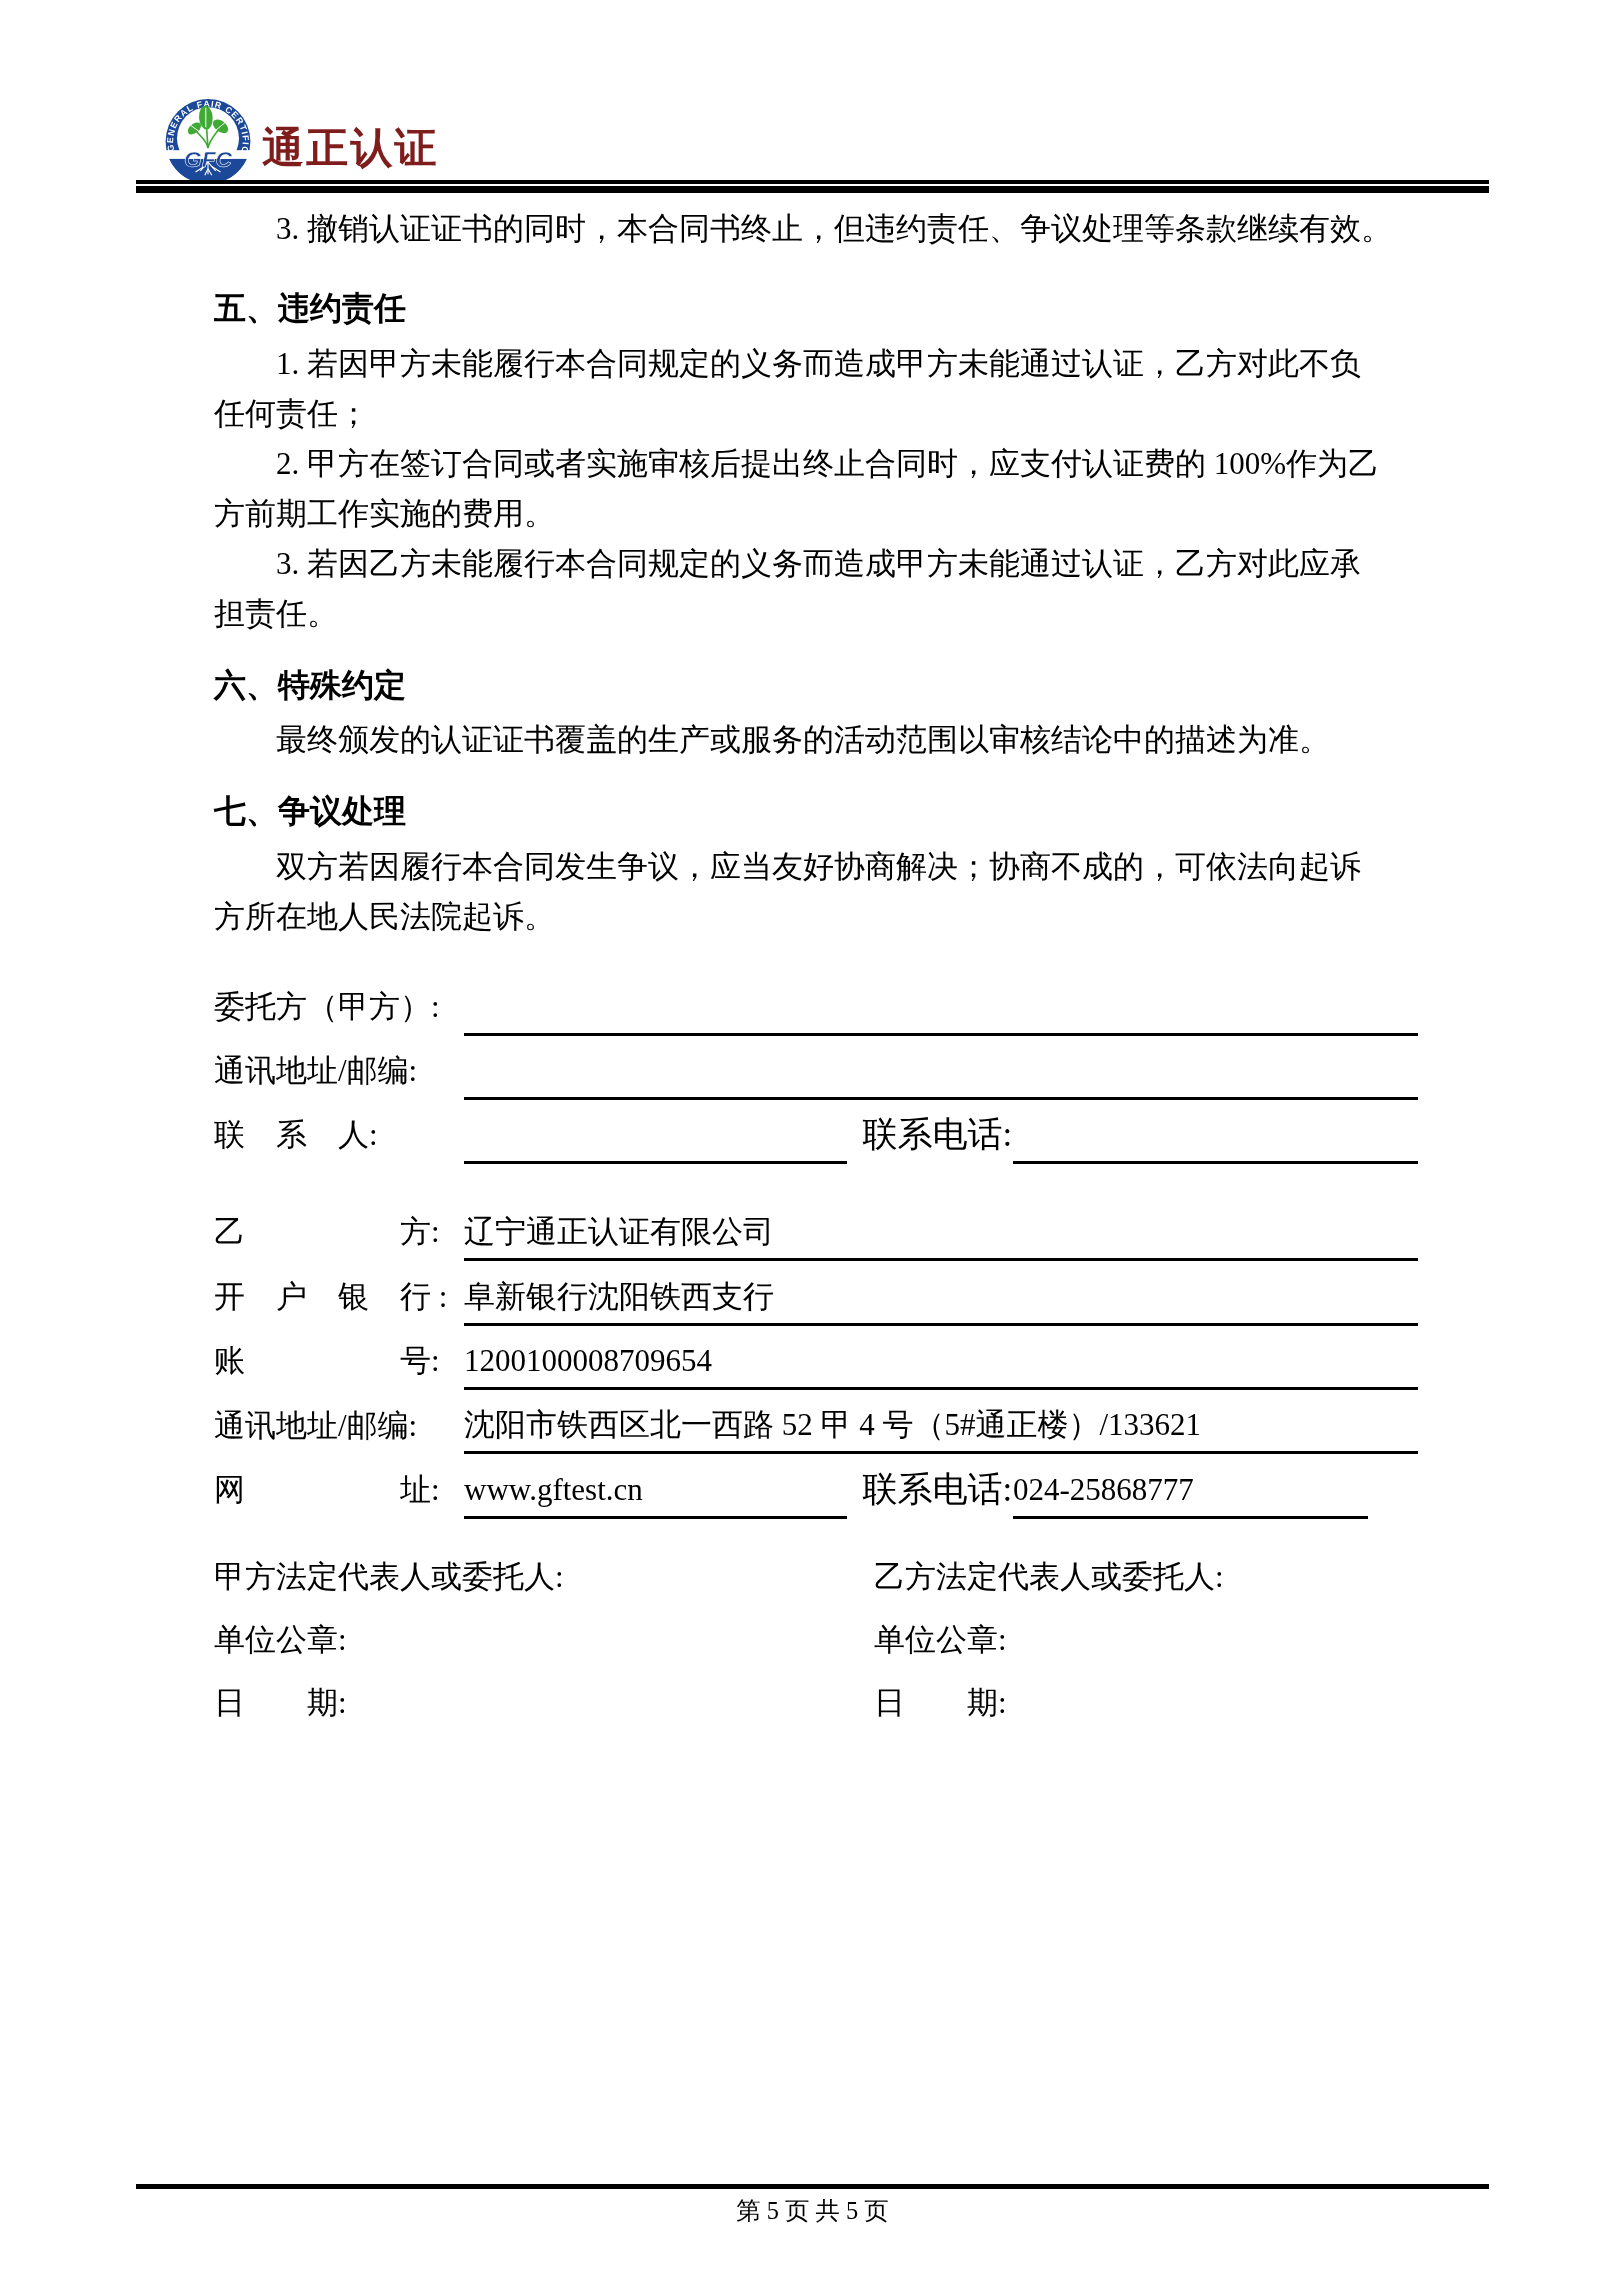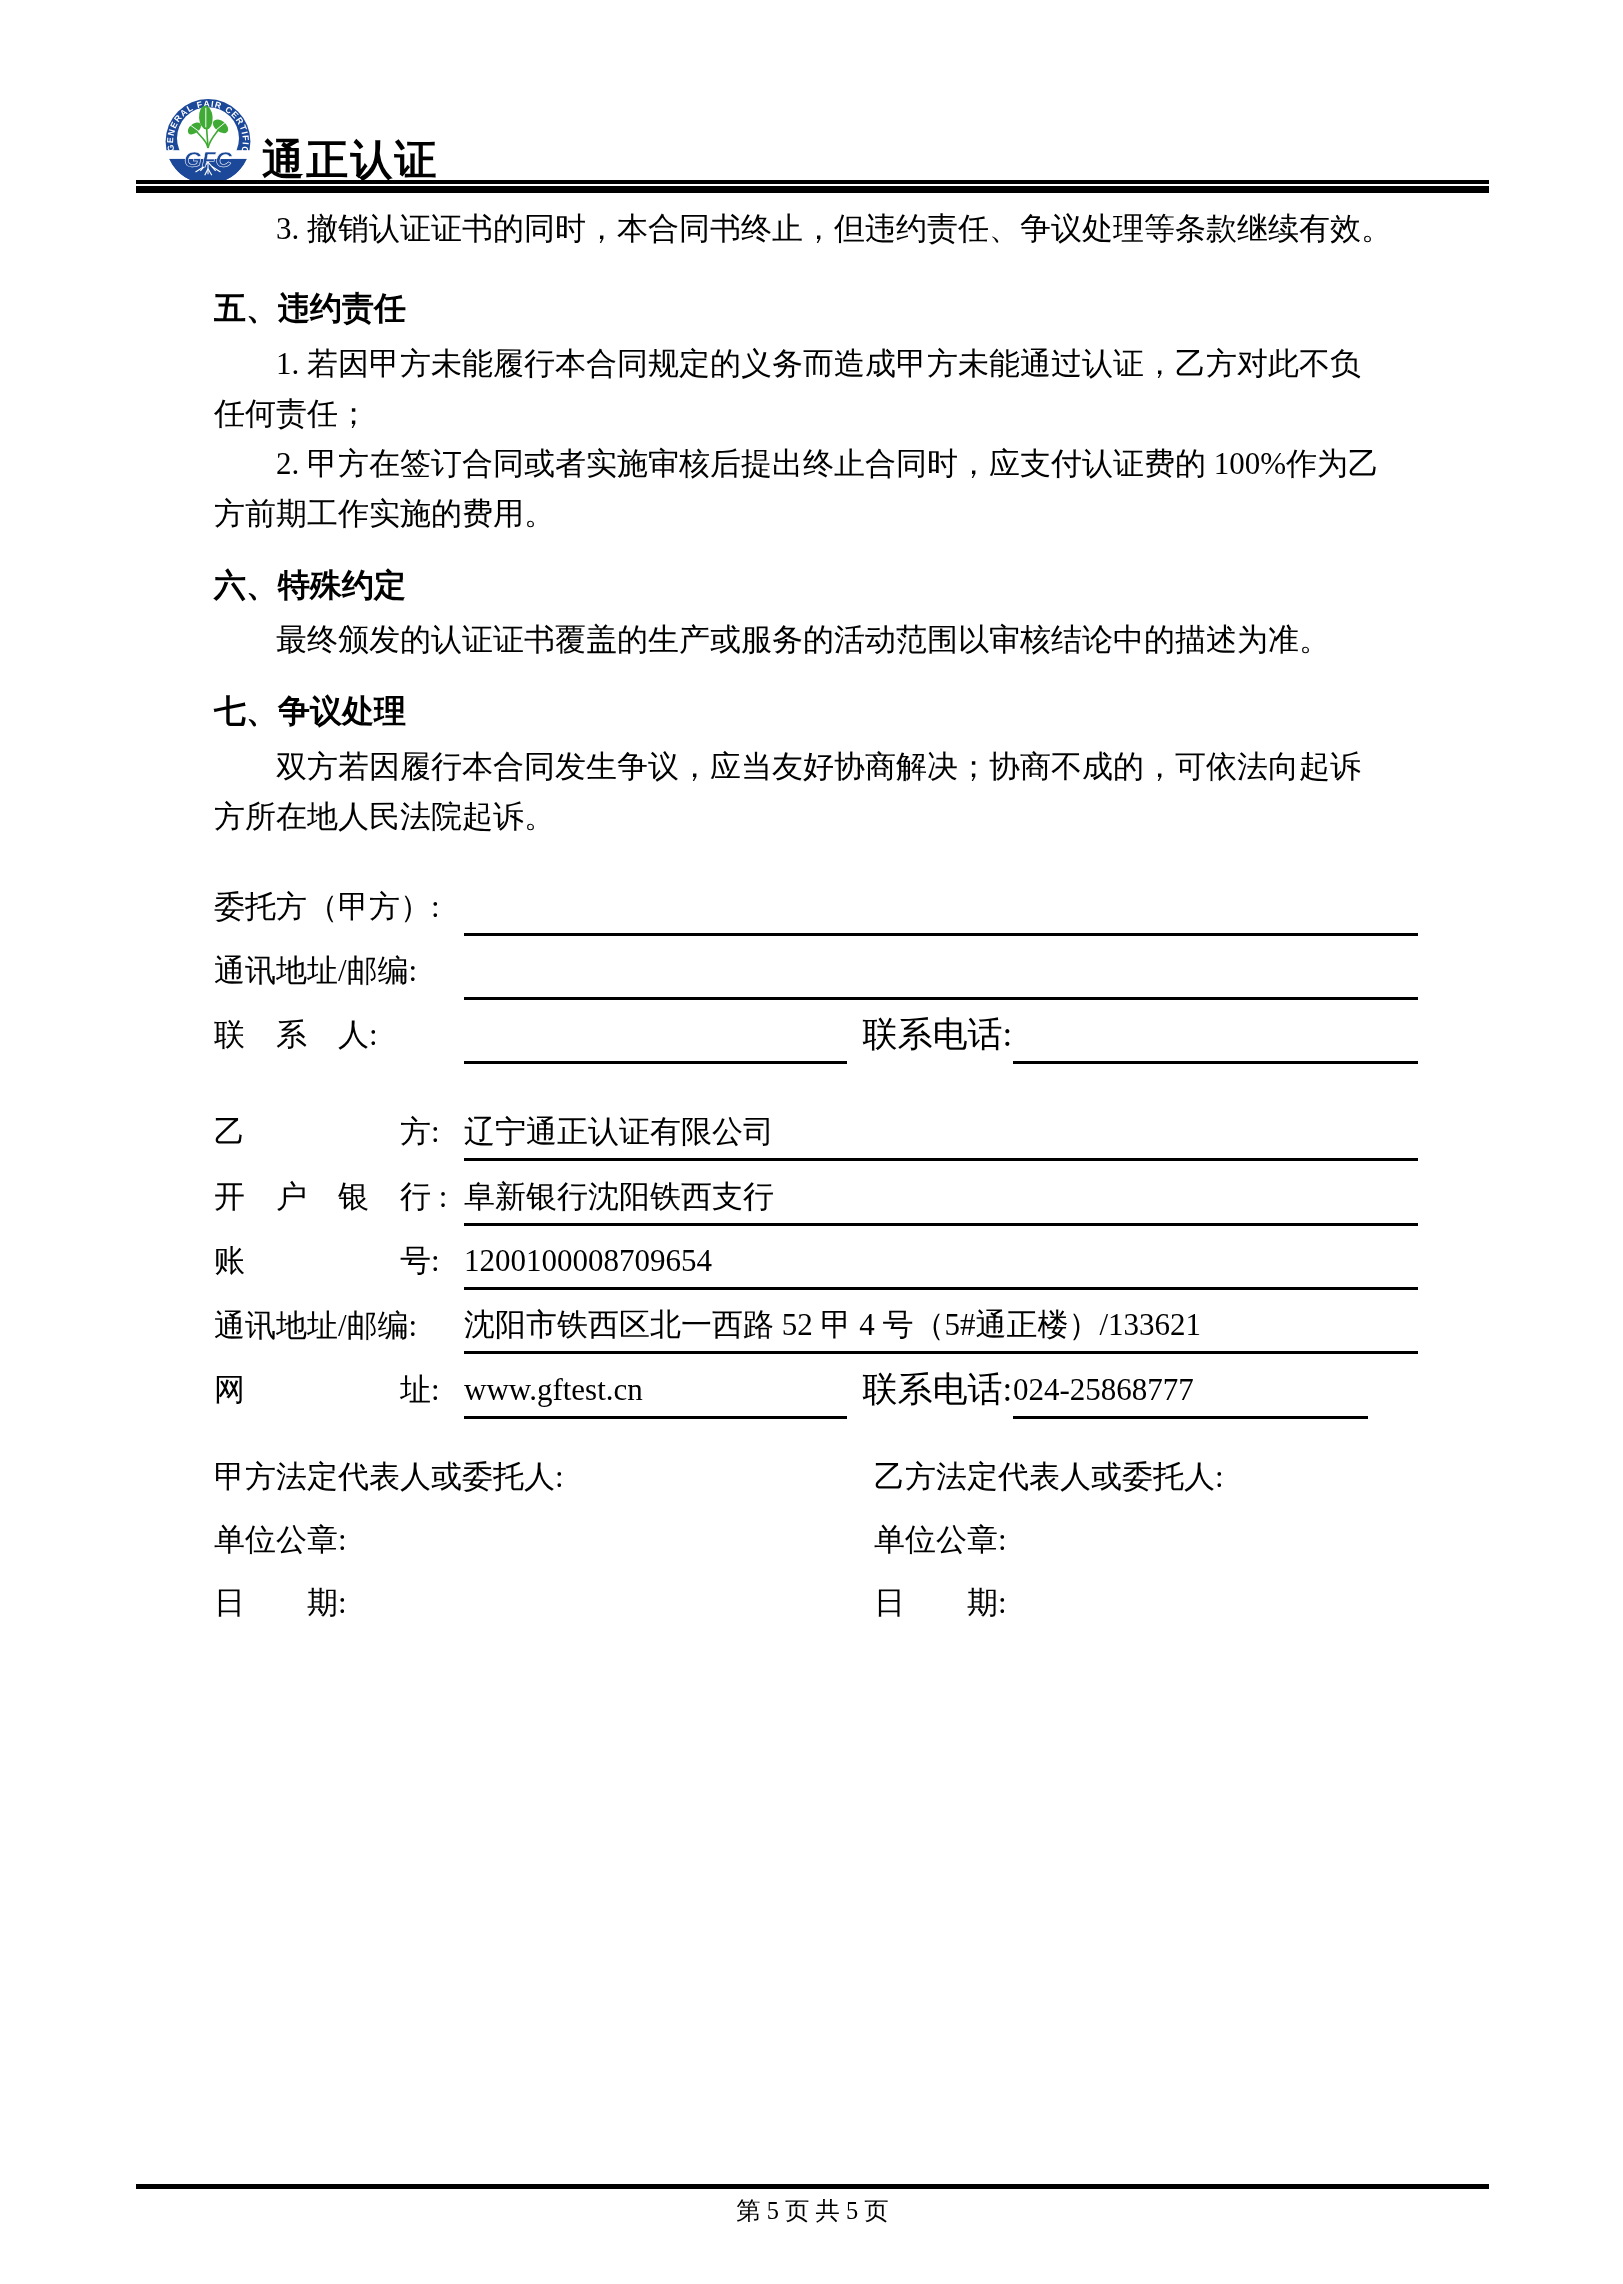--- a/index.html
+++ b/index.html
@@ -7,22 +7,22 @@
   .page {
     position:relative; width:1624px; height:2284px; background:#fff;
     font-family:"Liberation Serif","DejaVu Serif",serif; color:#000;
     overflow:hidden;
   }
   
   .header { position:absolute; top:98px; left:164px; display:flex; align-items:flex-end; gap:10px; }
   .logo-svg { width:88px; height:87px; display:block; }
   .brand {
     font-family:"Liberation Sans","DejaVu Sans",sans-serif;
-    font-weight:900; font-size:42px; color:#000000; letter-spacing:2.2px;
-    line-height:1; margin-bottom:4px;
+    font-weight:900; font-size:42px; color:#7f1d1d; letter-spacing:2.2px;
+    line-height:1; margin-bottom:16px;
   }
   .rules { position:absolute; top:180px; left:136px; right:135px; }
   .rule-thin  { height:3.9px;  background:#000; }
   .rule-gap   { height:2.2px; }
   .rule-thick { height:7.2px; background:#000; }
 
   
   .main { position:absolute; top:204px; left:214px; right:206px; font-size:31px; line-height:50px; }
   .para { white-space:pre-line; }
   .indent { text-indent:2em; }
@@ -112,20 +112,22 @@
 
   <div class="main">
 
     <p class="para indent">3. 撤销认证证书的同时，本合同书终止，但违约责任、争议处理等条款继续有效。</p>
 
     <h2 class="sec first">五、违约责任</h2>
     <p class="para indent">1. 若因甲方未能履行本合同规定的义务而造成甲方未能通过认证，乙方对此不负
 任何责任；</p>
     <p class="para indent">2. 甲方在签订合同或者实施审核后提出终止合同时，应支付认证费的 100%作为乙
 方前期工作实施的费用。</p>
+    <p class="para indent">3. 若因乙方未能履行本合同规定的义务而造成甲方未能通过认证，乙方对此应承
+担责任。</p>
 
     <h2 class="sec">六、特殊约定</h2>
     <p class="para indent">最终颁发的认证证书覆盖的生产或服务的活动范围以审核结论中的描述为准。</p>
 
     <h2 class="sec">七、争议处理</h2>
     <p class="para indent">双方若因履行本合同发生争议，应当友好协商解决；协商不成的，可依法向起诉
 方所在地人民法院起诉。</p>
 
     <section class="form-a">
       <div class="frow">

